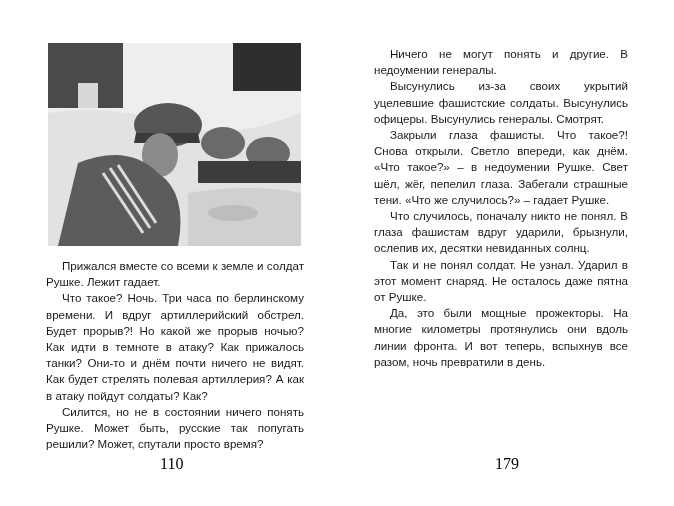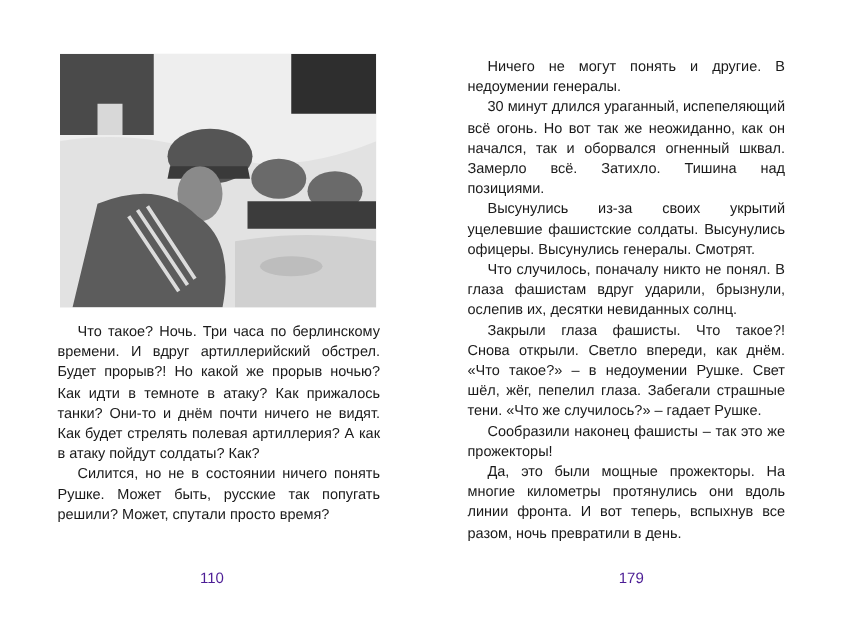--- a/index.html
+++ b/index.html
@@ -9,22 +9,22 @@
   #page-left { left: 0; width: 337px; }
   #page-right { left: 337px; width: 337px; }
   .illustration { position: absolute; left: 48px; top: 43px; width: 253px; height: 203px;
                   overflow: hidden; background: #e9e9e9; }
   .illustration svg { display: block; width: 100%; height: 100%; }
   .text { position: absolute; font-size: 11.6px; line-height: 16.2px; text-align: justify;
           hyphens: manual; }
   #left-text { left: 46px; top: 258px; width: 258px; }
   #right-text { left: 37px; top: 46px; width: 254px; }
   .text p { margin: 0; text-indent: 16px; }
-  .page-num { position: absolute; top: 455px; font-family: Liberation Sans, sans-serif;
-              font-size: 12px; color: #4c1d95; }
+  .page-num { position: absolute; top: 455px; font-family: Liberation Serif, serif;
+              font-size: 16px; color: #000000; }
   #num-left { left: 160px; }
   #num-right { left: 158px; }
 </style>
 </head>
 <body>
 
 <div class="page" id="page-left">
   <div class="illustration">
     <svg viewBox="0 0 253 203" preserveAspectRatio="none">
       <rect x="0" y="0" width="253" height="203" fill="#eeeeee"></rect>
@@ -39,33 +39,33 @@
       <path d="M55 130 L95 190 M62 125 L102 185 M70 122 L108 180" stroke="#dcdcdc" stroke-width="3"></path>
       <ellipse cx="175" cy="100" rx="22" ry="16" fill="#6a6a6a"></ellipse>
       <ellipse cx="220" cy="110" rx="22" ry="16" fill="#6a6a6a"></ellipse>
       <path d="M150 118 L253 118 L253 140 L150 140 Z" fill="#3c3c3c"></path>
       <path d="M140 150 Q200 140 253 150 L253 203 L140 203 Z" fill="#d0d0d0"></path>
       <ellipse cx="185" cy="170" rx="25" ry="8" fill="#bdbdbd"></ellipse>
     </svg>
   </div>
 
   <div class="text" id="left-text">
+    <p>Прижался вместе со всеми к земле и солдат Руш­ке. Лежит гадает.</p>
     <p>Что такое? Ночь. Три часа по берлинскому време­ни. И вдруг артиллерийский обстрел. Будет прорыв?! Но какой же прорыв ночью? Как идти в темноте в ата­ку? Как прижалось танки? Они-то и днём почти ниче­го не видят. Как будет стрелять полевая артиллерия? А как в атаку пойдут солдаты? Как?</p>
     <p>Силится, но не в состоянии ничего понять Рушке. Может быть, русские так попугать решили? Может, спутали просто время?</p>
   </div>
 
   <div class="page-num" id="num-left">110</div>
 </div>
 
 <div class="page" id="page-right">
   <div class="text" id="right-text">
     <p>Ничего не могут понять и другие. В недоумении генералы.</p>
-    <p>30 минут длился ураганный, испепеляющий всё огонь. Но вот так же неожиданно, как он начался, так и оборвался огненный шквал. Замерло всё. Затихло. Тишина над позициями.</p>
     <p>Высунулись из-за своих укрытий уцелевшие фа­шистские солдаты. Высунулись офицеры. Высуну­лись генералы. Смотрят.</p>
+    <p>Закрыли глаза фашисты. Что такое?! Снова откры­ли. Светло впереди, как днём. «Что такое?» – в недо­умении Рушке. Свет шёл, жёг, пепелил глаза. Забегали страшные тени. «Что же случилось?» – гадает Рушке.</p>
     <p>Что случилось, поначалу никто не понял. В глаза фашистам вдруг ударили, брызнули, ослепив их, де­сятки невиданных солнц.</p>
-    <p>Закрыли глаза фашисты. Что такое?! Снова откры­ли. Светло впереди, как днём. «Что такое?» – в недо­умении Рушке. Свет шёл, жёг, пепелил глаза. Забегали страшные тени. «Что же случилось?» – гадает Рушке.</p>
-    <p>Сообразили наконец фашисты – так это же прожекторы!</p>
+    <p>Так и не понял солдат. Не узнал. Ударил в этот мо­мент снаряд. Не осталось даже пятна от Рушке.</p>
     <p>Да, это были мощные прожекторы. На многие ки­лометры протянулись они вдоль линии фронта. И вот теперь, вспыхнув все разом, ночь превратили в день.</p>
 
   </div>
 
   <div class="page-num" id="num-right">179</div>
 </div>
 
 </body></html>

